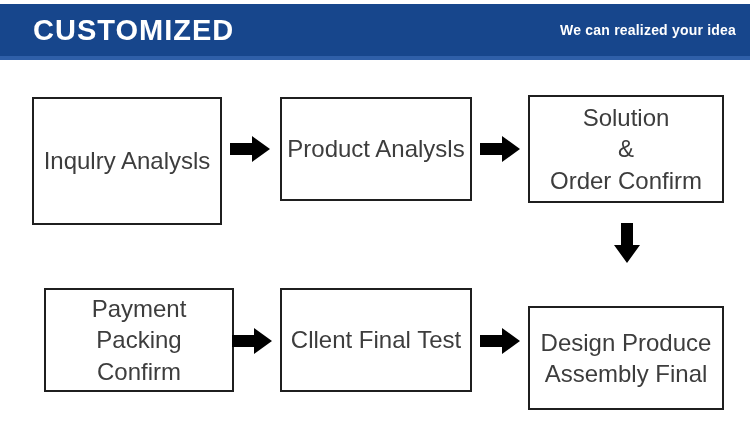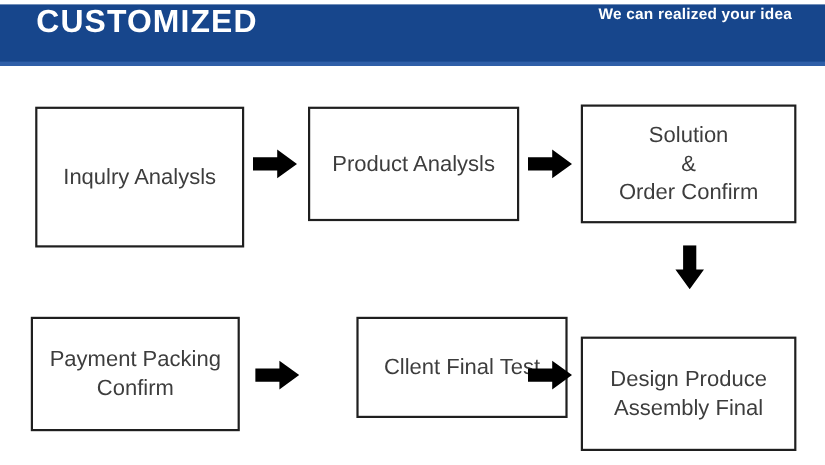--- a/index.html
+++ b/index.html
@@ -13,22 +13,23 @@
   }
   
   .topbar {
     position:absolute;
     left:0; right:0; top:4px;
     height:56px;
     background:var(--header-bg);
     border-bottom:4px solid var(--header-accent);
     box-sizing:border-box;
     display:flex;
+    align-items:center;
     justify-content:space-between;
-    padding:0 30px 0 33px;
+    padding:0 14px 0 33px;
     color:var(--header-text);
     gap:44px;
   }
   .topbar h1 {
     margin:0;
     font-size:29px;
     font-weight:bold;
     letter-spacing:1px;
   }
   .tagline {
@@ -40,29 +41,29 @@
   .box {
     position:absolute;
     background:#ffffff;
     border:2px solid var(--box-border);
     box-sizing:border-box;
     display:flex;
     flex-direction:column;
     align-items:center;
     justify-content:center;
     text-align:center;
-    font-size:20px;
+    font-size:24px;
     line-height:1.3;
     color:var(--box-text);
   }
   .b1 { left:32px;  top:97px;  width:190px; height:128px; }
   .b2 { left:280px; top:97px;  width:192px; height:104px; }
   .b3 { left:528px; top:95px;  width:196px; height:108px; }
-  .b4 { left:28px;  top:288px; width:190px; height:104px; }
-  .b5 { left:280px; top:288px; width:192px; height:92px;margin-left:44px; }
+  .b4 { left:44px;  top:288px; width:190px; height:104px; }
+  .b5 { left:280px; top:288px; width:192px; height:104px; }
   .b6 { left:528px; top:290px; width:196px; height:104px;margin-top:16px; }
   
   .arrow {
     position:absolute;
     color:var(--arrow);
   }
   .arrow svg { display:block; width:100%; height:100%; }
   .a1 { left:230px; top:134px; width:40px; height:30px; }
   .a2 { left:480px; top:134px; width:40px; height:30px; }
   .a3 { left:232px; top:326px; width:40px; height:30px; }

